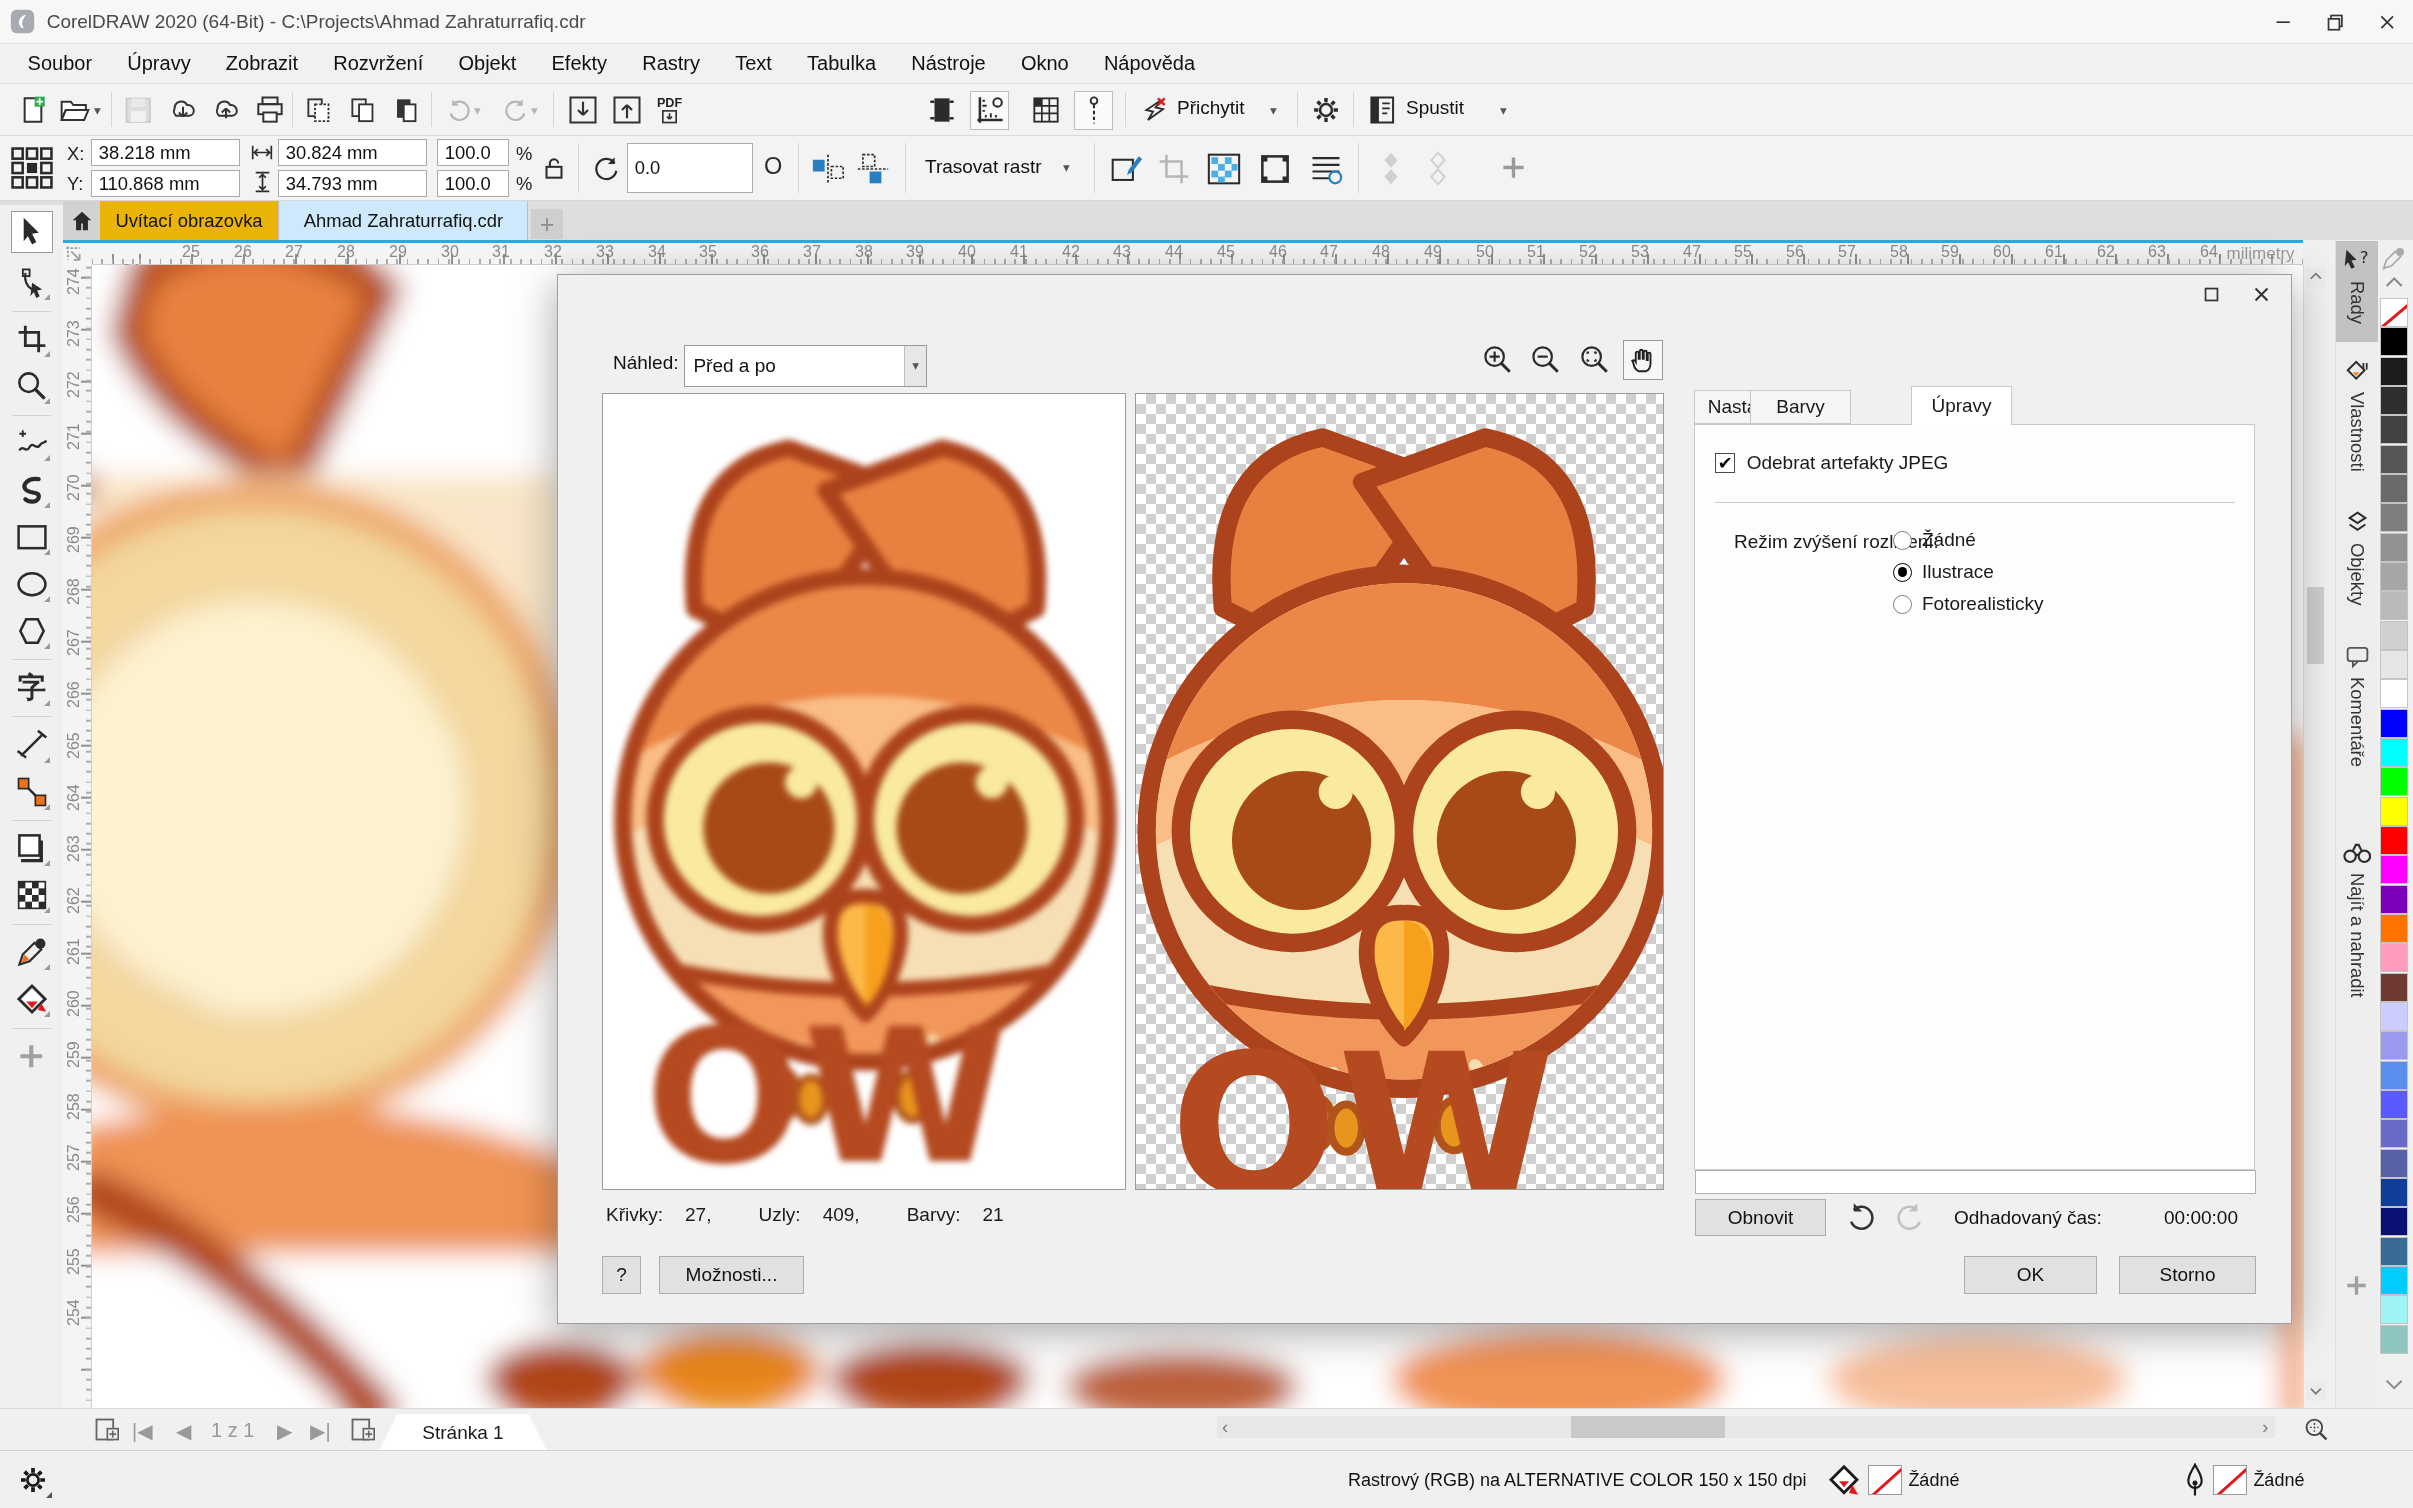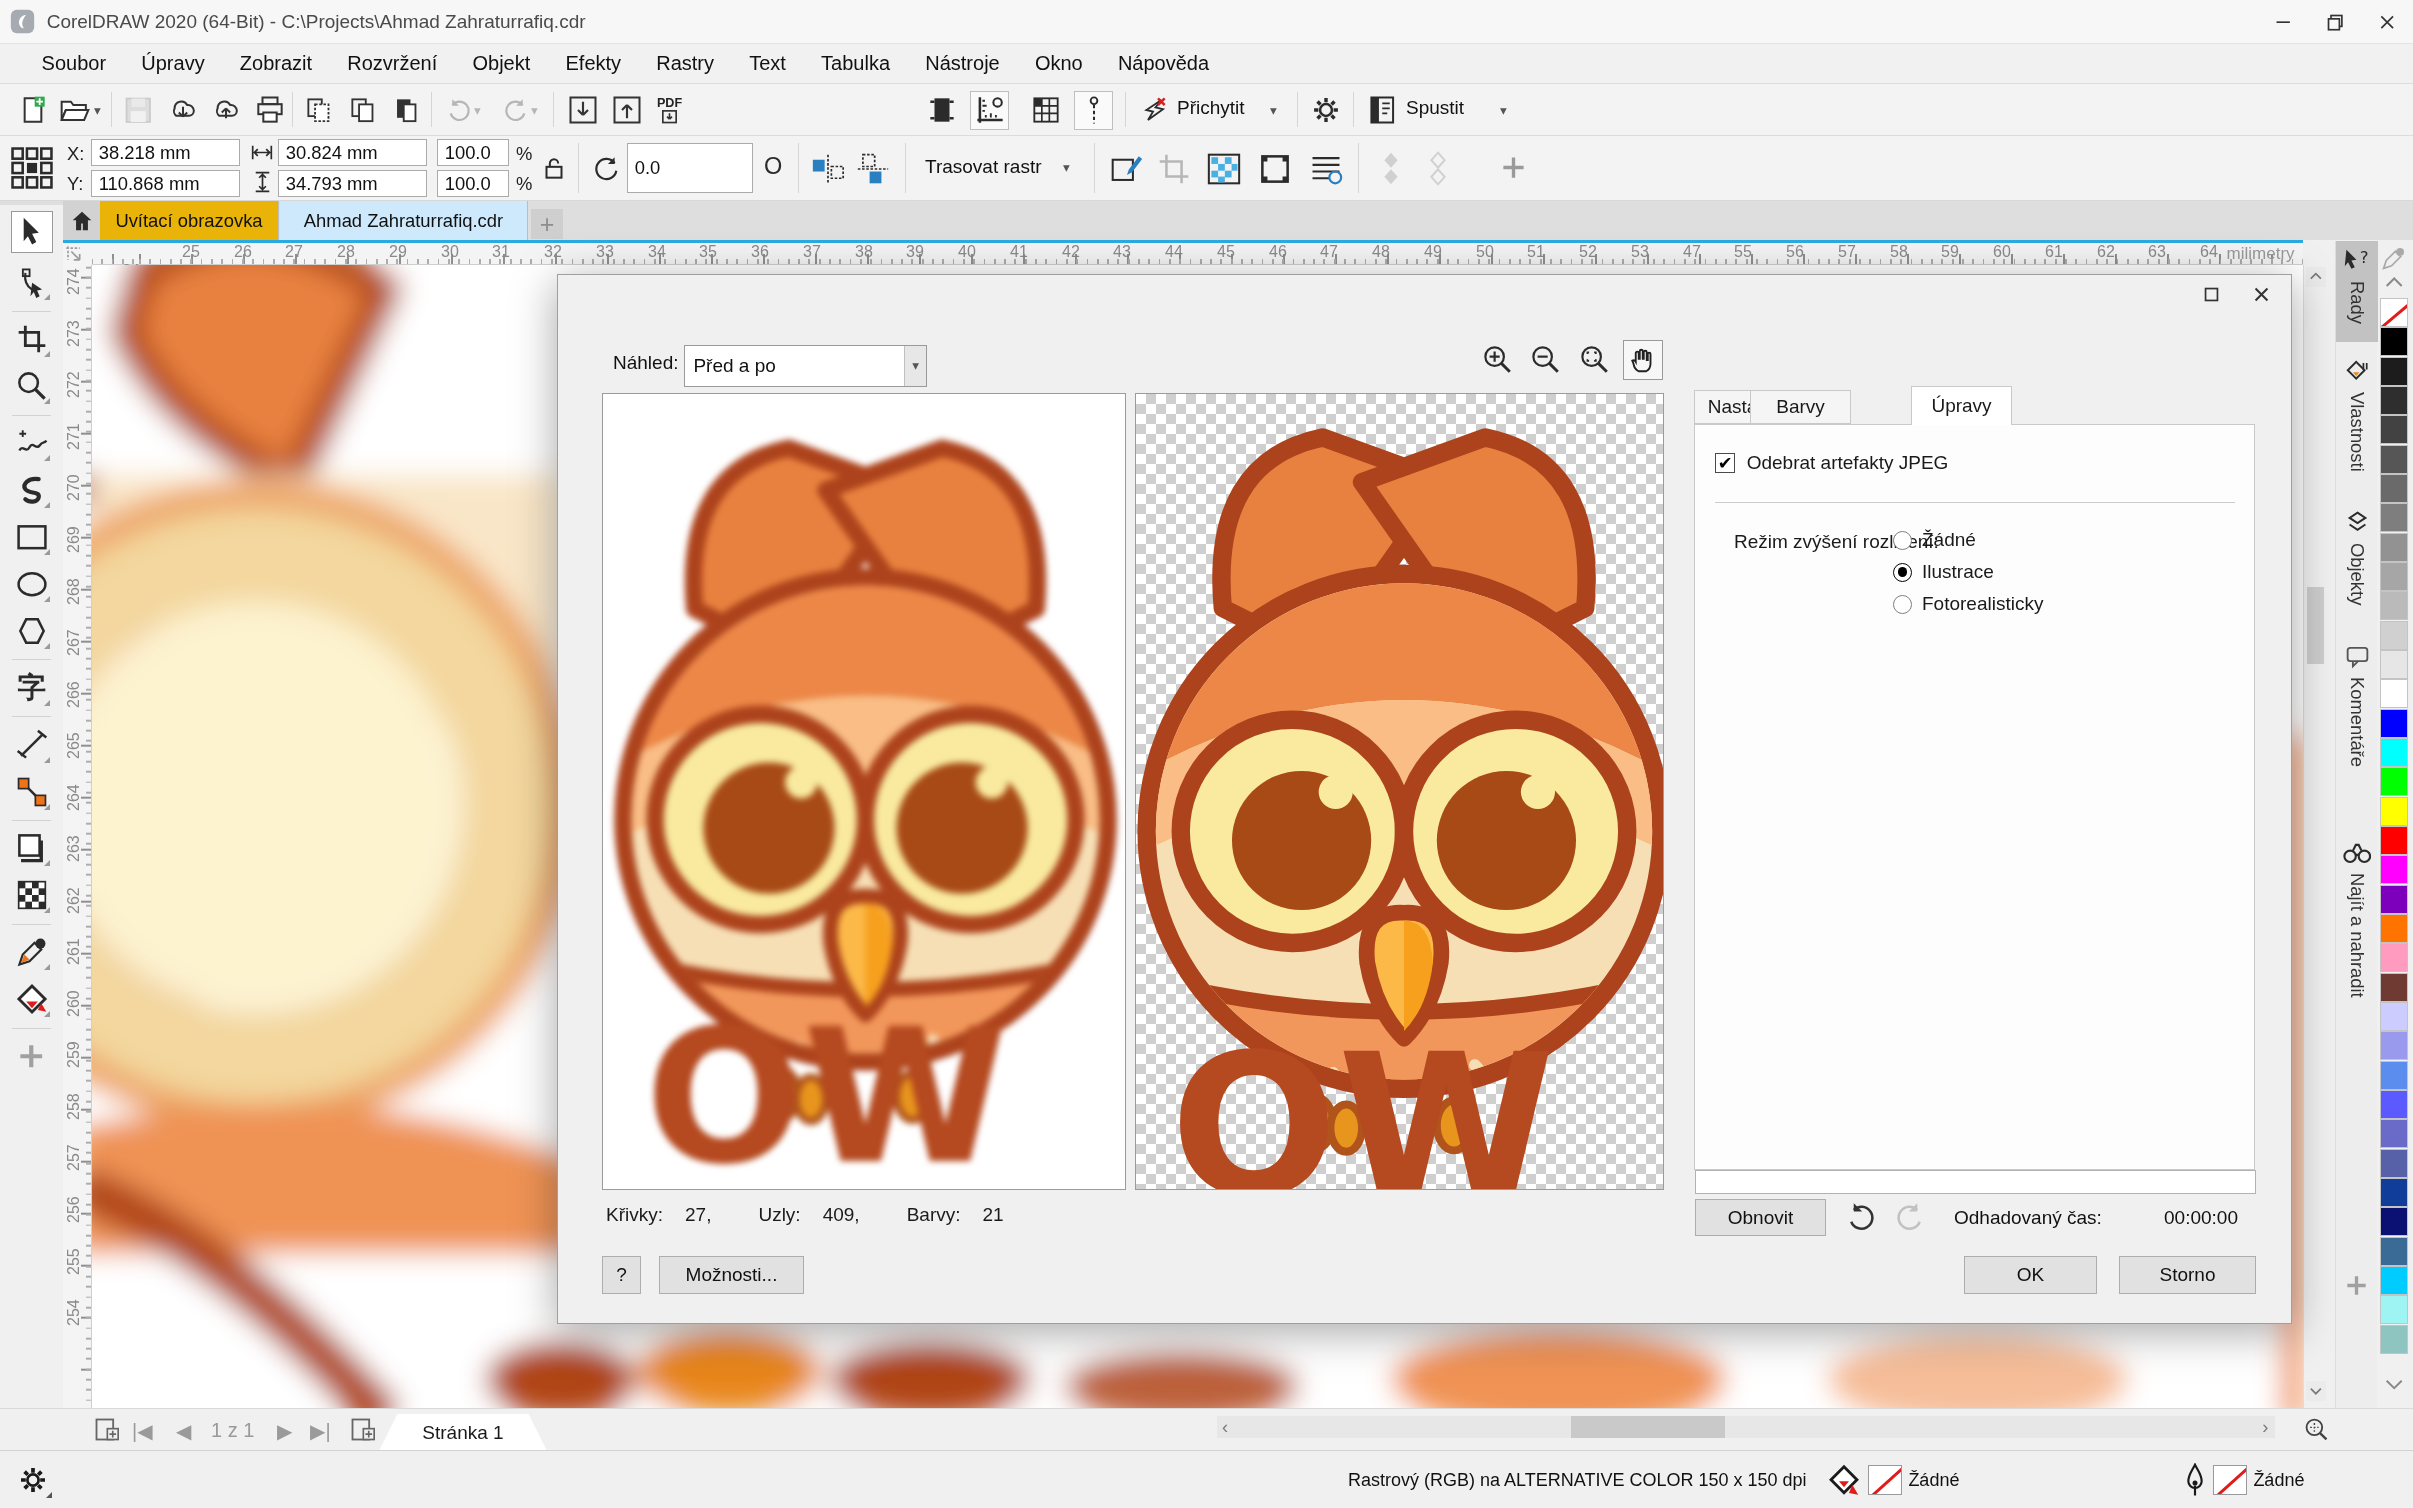--- a/index.html
+++ b/index.html
@@ -6,21 +6,21 @@
 html,body{width:2413px;height:1508px;overflow:hidden}
 body{font-family:"Liberation Sans","DejaVu Sans",sans-serif;background:#f0f0f0;color:#1a1a1a;font-size:19px}
 #root{position:relative;width:2413px;height:1508px;background:#f0f0f0;overflow:hidden}
 .abs{position:absolute}
 .flex{display:flex;align-items:center}
 svg{display:block}
 
 .titlebar{left:0;top:0;width:2413px;height:44px;background:#f7f7f7;border-bottom:0.8px solid #e3e3e3;display:flex;align-items:center}
 .title-text{color:#4a4a4a;font-size:19px;margin-left:11.7px;white-space:nowrap}
 .winbtn{width:52px;height:44px;display:flex;align-items:center;justify-content:center}
-.menubar{left:0;top:44px;width:2413px;height:40px;background:#f1f1f1;border-bottom:0.8px solid #dcdcdc;display:flex;align-items:center;padding-left:24px}
+.menubar{left:0;top:44px;width:2413px;height:40px;background:#f1f1f1;border-bottom:0.8px solid #dcdcdc;display:flex;align-items:center;padding-left:10px}
 .menu-item{padding:0 17.6px;font-size:20px;color:#111;height:40px;display:flex;align-items:center;cursor:default}
 .toolbar{left:0;top:84px;width:2413px;height:52px;background:#f3f3f3;border-bottom:0.8px solid #dcdcdc}
 .ibtn{position:absolute;top:6.7px;width:39px;height:39px;display:flex;align-items:center;justify-content:center}
 .caret{font-size:13.4px;color:#555;line-height:1}
 .vsep{position:absolute;top:8.4px;width:0.8px;height:35px;background:#d5d5d5}
 .dim{opacity:.38}
 .combo{position:absolute;background:#fff;border:0.8px solid #9a9a9a;display:flex;align-items:center}
 .combo .cval{flex:1;padding-left:8.4px;font-size:19px;color:#111}
 .combo .cbtn{width:22px;height:100%;background:#e7e7e7;border-left:0.8px solid #bfbfbf;display:flex;align-items:center;justify-content:center}
 .propbar{left:0;top:136px;width:2413px;height:65px;background:#f3f3f3;border-bottom:0.8px solid #d8d8d8}

